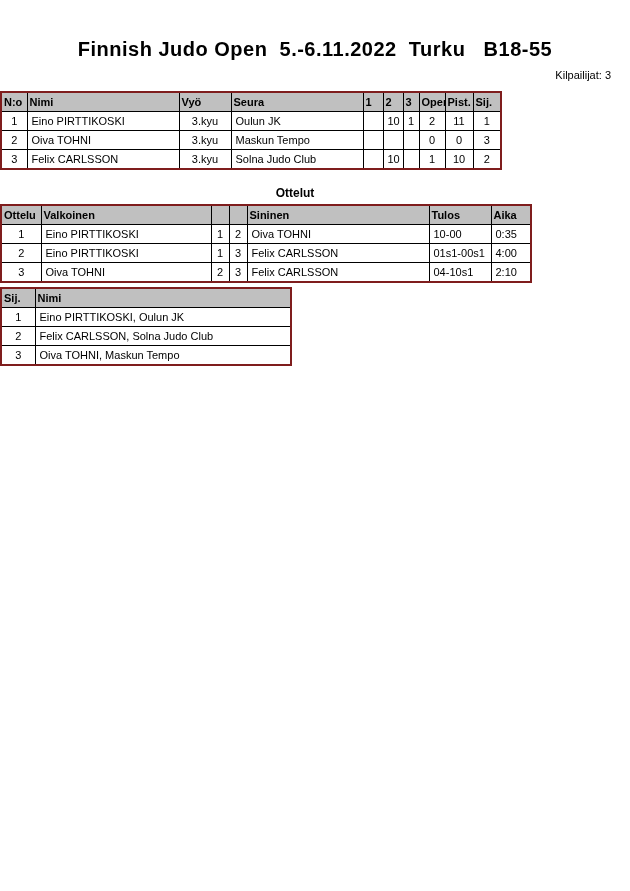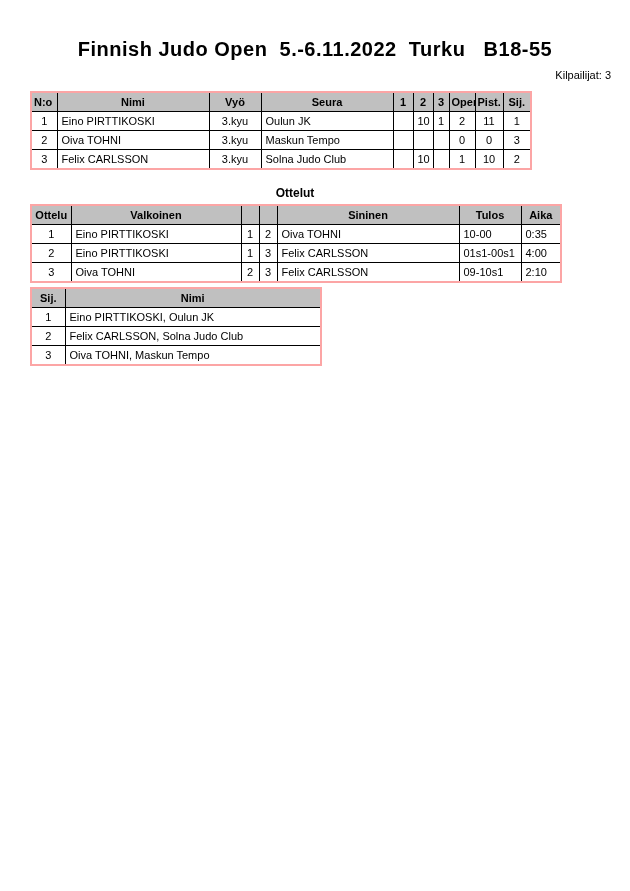--- a/index.html
+++ b/index.html
@@ -40,35 +40,34 @@
   .participants-count {
     position: absolute;
     top: 2px;
     right: 19px;
     font-size: 11px;
     font-weight: normal;
   }
   table {
     border-collapse: collapse;
     table-layout: fixed;
-    margin-left: 30px;
     font-size: 11px;
-    border: 2px solid #fca5a5;
+    border: 2px solid #7f1d1d;
   }
   th, td {
     border: 1px solid #000;
     height: 18px;
     padding: 0 4px;
     overflow: hidden;
     white-space: nowrap;
   }
   thead th {
     background: #c0c0c0;
     font-weight: bold;
-    text-align: center;
+    text-align: left;
     padding: 0 2px;
   }
   td { font-weight: normal; }
   .al { text-align: left; }
   .ac { text-align: center; }
   .ar { text-align: left; }
   .tbl-competitors { width: 500px; margin-top: 8px; }
   .tbl-matches     { width: 530px; margin-top: 4px; }
   .tbl-results     { width: 290px; margin-top: 4px; }
   .heading-ottelut {
@@ -201,21 +200,21 @@
         <td class="al">Felix CARLSSON</td>
         <td class="ar">01s1-00s1</td>
         <td class="ar">4:00</td>
       </tr>
       <tr>
         <td class="ac">3</td>
         <td class="al">Oiva TOHNI</td>
         <td class="ac">2</td>
         <td class="ac">3</td>
         <td class="al">Felix CARLSSON</td>
-        <td class="ar">09-10s1</td>
+        <td class="ar">04-10s1</td>
         <td class="ar">2:10</td>
       </tr>
     </tbody>
   </table>
 
 
   <table class="tbl-results">
     <colgroup>
       <col style="width:34px">
         <col style="width:256px">

